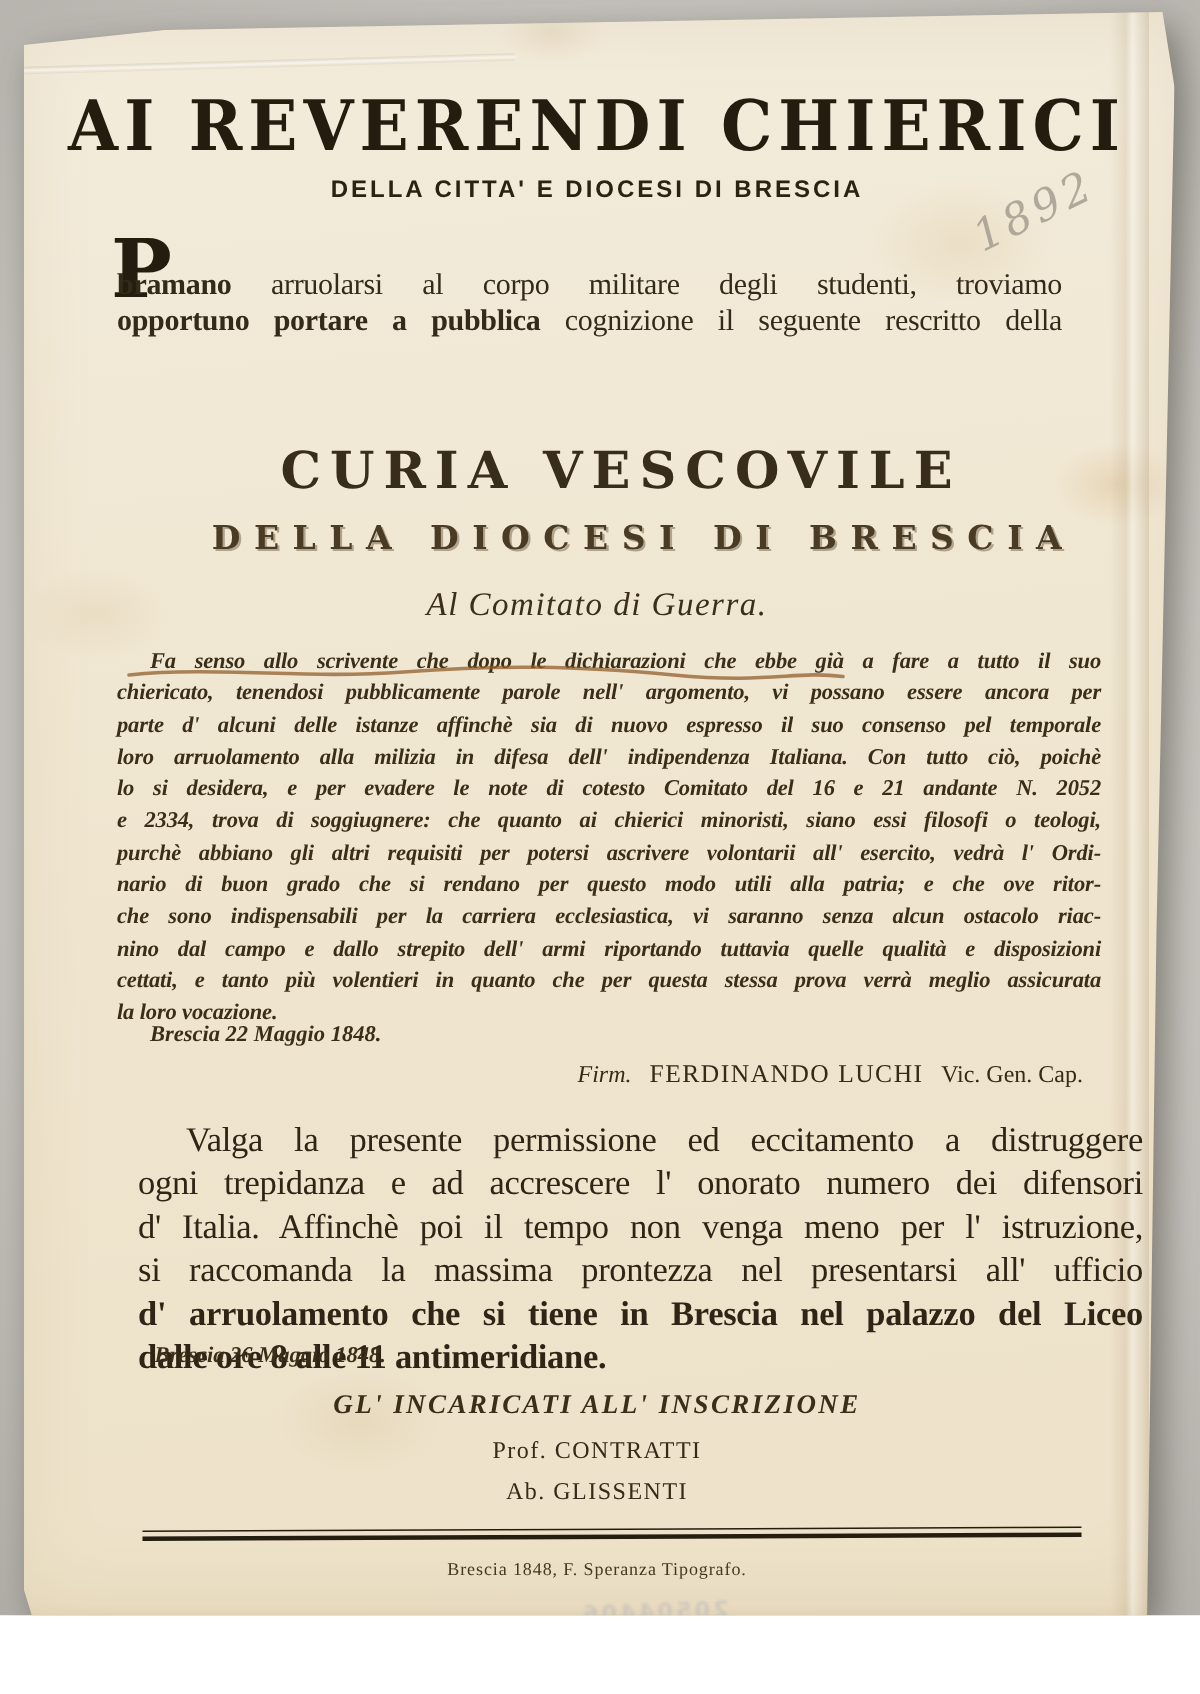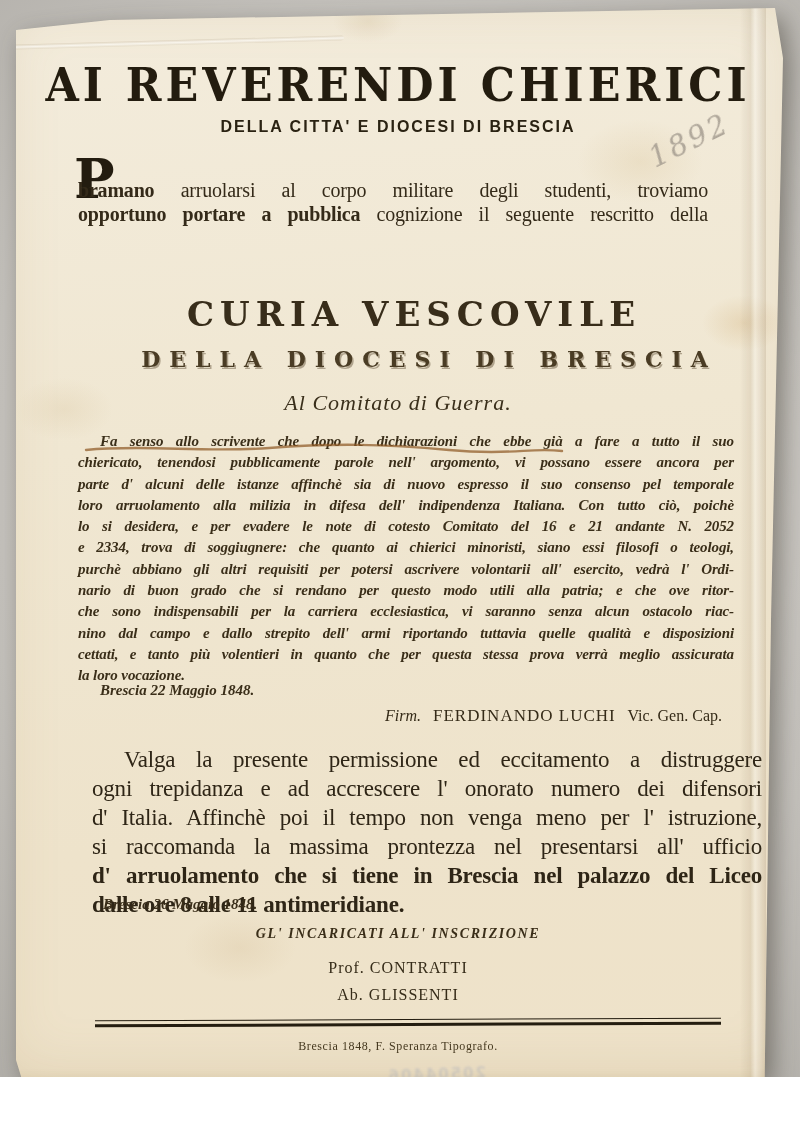--- a/index.html
+++ b/index.html
@@ -51,21 +51,21 @@
   .date-line{font-style:italic;font-weight:600;font-size:15px;color:#3a2e19;}
   .date1{left:100px;top:682px;}
   .date2{left:103px;top:896px;}
 
   .signature{left:385px;top:706px;font-size:16px;color:#352b18;white-space:nowrap;}
   .signature .firm{font-style:italic;}
   .signature .name{font-size:17px;letter-spacing:1px;}
 
   .exhort{left:68px;top:745px;width:670px;font-size:23px;line-height:29px;letter-spacing:-.2px;color:#2e2516;margin-left:24px;}
 
-  .officials-head{top:926px;font-style:italic;font-weight:600;font-size:14px;letter-spacing:1.6px;color:#3a2e19;}
+  .officials-head{top:926px;font-style:italic;font-weight:600;font-size:18px;letter-spacing:1.6px;color:#3a2e19;}
   .official1{top:959px;font-size:16px;letter-spacing:1px;color:#352b18;}
   .official2{top:986px;font-size:16px;letter-spacing:1px;color:#352b18;}
 
   .rule{left:95px;top:1019px;width:626px;height:3px;border-top:1.6px solid #241d10;border-bottom:3.6px solid #241d10;transform:rotate(-.25deg);}
   .imprint{top:1039px;font-size:12px;letter-spacing:.6px;color:#45381f;}
   .stamp{left:366px;top:1066px;width:120px;font-size:15px;font-weight:700;letter-spacing:2px;color:#96a0b8;
     opacity:.30;filter:blur(1.2px);transform:scaleX(-1) rotate(2deg);font-family:"DejaVu Sans", sans-serif;}
 
   .tline{text-align:justify;text-align-last:justify;}
   .tline.nojust{text-align:left;text-align-last:left;}

